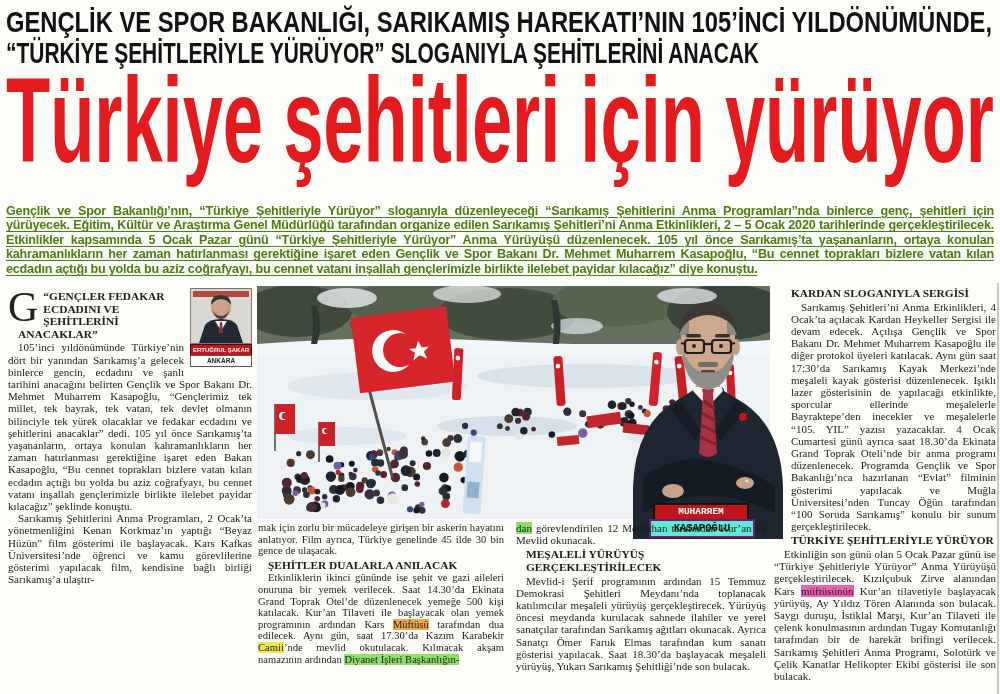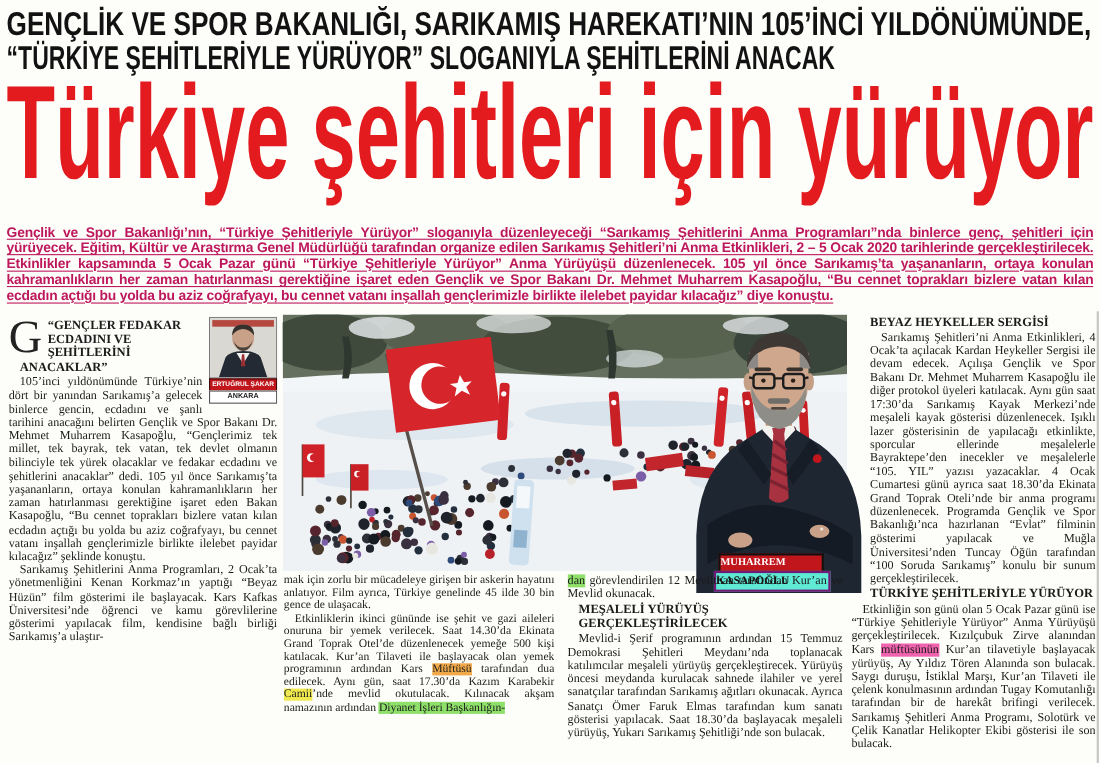--- a/index.html
+++ b/index.html
@@ -6,21 +6,21 @@
   #page{position:relative;width:1000px;height:694px;background:#fdfdfa;overflow:hidden;
         font-family:"Liberation Serif",serif;color:#1b1b1b;}
   
   .kicker-svg{position:absolute;left:6px;top:2px;overflow:visible;}
   .kicker-svg text{font-family:"Liberation Sans",sans-serif;font-weight:bold;fill:#121212;}
   .headline-svg{position:absolute;left:4px;top:62px;overflow:visible;}
   .headline-svg text{font-family:"Liberation Sans",sans-serif;font-weight:bold;fill:var(--accent,#e31b1e);}
   
   .lead{position:absolute;left:6px;top:191px;width:988px;height:92px;overflow:hidden;
         font-family:"Liberation Sans",sans-serif;font-weight:bold;font-size:12.6px;line-height:14.6px;
-        letter-spacing:-0.2px;text-align:justify;color:#be185d;
+        letter-spacing:-0.2px;text-align:justify;color:#4d7c0f;
         text-decoration:underline;text-decoration-thickness:1px;text-underline-offset:2px;}
   
   .col{position:absolute;overflow:hidden;font-size:11px;line-height:12.2px;text-align:justify;}
   #col1{left:8px;top:288px;width:244px;height:404px;}
   #col2{left:258px;top:522px;width:246px;height:172px;font-size:10.6px;line-height:11.6px;}
   #col3{left:516px;top:522px;width:250px;height:172px;}
   #col4{left:774px;top:285px;width:222px;height:408px;}
   .para{margin:0;text-indent:10px;}
   .para.noindent{text-indent:0;}
   .sub{font-weight:bold;font-size:11.4px;line-height:12.6px;margin:2px 0 1px 0;padding-left:10px;text-align:left;}
@@ -30,21 +30,21 @@
   
   .byline{float:right;width:62px;margin:0 0 3px 6px;text-align:center;font-family:"Liberation Sans",sans-serif;}
   .byline svg{display:block;border:1px solid #777;}
   .byline-name{display:block;background:var(--caption-red,#c0161c);color:#fff;font-weight:bold;
                font-size:6px;line-height:10px;border:1px solid #3a0c0c;border-bottom:none;white-space:nowrap;overflow:hidden;}
   .byline-loc{display:block;background:#fff;color:#222;font-weight:bold;font-size:6.5px;line-height:10px;
               border:1px solid #555;}
   
   #main-photo{position:absolute;left:257px;top:286px;width:513px;height:233px;}
   #portrait{position:absolute;left:627px;top:291px;width:162px;height:248px;}
-  .caption-stack{position:absolute;left:22px;top:212px;width:104px;font-family:Liberation Serif, serif;text-align:left;}
+  .caption-stack{position:absolute;left:22px;top:212px;width:104px;font-family:Liberation Mono, monospace;text-align:center;}
   .cap1{display:block;background:var(--caption-red,#c0161c);color:#fff;font-weight:bold;font-size:9.5px;
         line-height:14px;border:2px solid #111;border-bottom:none;width:92px;margin:0 auto;}
   .cap2{display:block;background:#5eead4;color:#111;font-weight:bold;font-size:10.5px;line-height:15px;
         border:2px solid #701a75;width:102px;margin:0 auto;}
   
   .hl-orange{background:var(--hl-orange,#f0a94a);margin-top:28px;}
   .hl-yellow{background:var(--hl-yellow,#efe94f);}
   .hl-green{background:var(--hl-green,#8ee06a);}
   .hl-pink{background:var(--hl-pink,#ef63ae);}
   
@@ -359,31 +359,32 @@
     </g>
     <g class="caption-stack-svg"></g>
   </svg>
   <div class="caption-stack" style="left:649px;top:503px;position:absolute;">
     <span class="cap1">MUHARREM</span>
     <span class="cap2">KASAPOĞLU</span>
   </div>
 
   <div class="col" id="col2">
     <p class="para noindent">mak için zorlu bir mücadeleye girişen bir askerin hayatını anlatıyor. Film ayrıca, Türkiye genelinde 45 ilde 30 bin gence de ulaşacak.</p>
+    <h3 class="sub">ŞEHİTLER DUALARLA ANILACAK</h3>
     <p class="para"><span>Etkinliklerin ikinci gününde ise şehit ve gazi aileleri onuruna bir yemek verilecek. Saat 14.30’da Ekinata Grand Toprak Otel’de düzenlenecek yemeğe 500 kişi katılacak. Kur’an Tilaveti ile başlayacak olan yemek programının ardından Kars </span><span class="hl-orange">Müftüsü</span><span> tarafından dua edilecek. Aynı gün, saat 17.30’da Kazım Karabekir </span><span class="hl-yellow">Camii</span><span>’nde mevlid okutulacak. Kılınacak akşam namazının ardından </span><span class="hl-green">Diyanet İşleri Başkanlığın-</span></p>
   </div>
 
   <div class="col" id="col3">
     <p class="para noindent"><span class="hl-green">dan</span><span> görevlendirilen 12 Mevlithan tarafından Kur’an ve Mevlid okunacak.</span></p>
     <h3 class="sub">MEŞALELİ YÜRÜYÜŞ GERÇEKLEŞTİRİLECEK</h3>
     <p class="para">Mevlid-i Şerif programının ardından 15 Temmuz Demokrasi Şehitleri Meydanı’nda toplanacak katılımcılar meşaleli yürüyüş gerçekleştirecek. Yürüyüş öncesi meydanda kurulacak sahnede ilahiler ve yerel sanatçılar tarafından Sarıkamış ağıtları okunacak. Ayrıca Sanatçı Ömer Faruk Elmas tarafından kum sanatı gösterisi yapılacak. Saat 18.30’da başlayacak meşaleli yürüyüş, Yukarı Sarıkamış Şehitliği’nde son bulacak.</p>
   </div>
 
   <div class="col" id="col4">
     <div class="wrap-spacer"></div>
-    <h3 class="sub">BEYAZ HEYKELLER SERGİSİ</h3>
+    <h3 class="sub">KARDAN SLOGANIYLA SERGİSİ</h3>
     <p class="para">Sarıkamış Şehitleri’ni Anma Etkinlikleri, 4 Ocak’ta açılacak Kardan Heykeller Sergisi ile devam edecek. Açılışa Gençlik ve Spor Bakanı Dr. Mehmet Muharrem Kasapoğlu ile diğer protokol üyeleri katılacak. Aynı gün saat 17:30’da Sarıkamış Kayak Merkezi’nde meşaleli kayak gösterisi düzenlenecek. Işıklı lazer gösterisinin de yapılacağı etkinlikte, sporcular ellerinde meşalelerle Bayraktepe’den inecekler ve meşalelerle “105. YIL” yazısı yazacaklar. 4 Ocak Cumartesi günü ayrıca saat 18.30’da Ekinata Grand Toprak Oteli’nde bir anma programı düzenlenecek. Programda Gençlik ve Spor Bakanlığı’nca hazırlanan “Evlat” filminin gösterimi yapılacak ve Muğla Üniversitesi’nden Tuncay Öğün tarafından “100 Soruda Sarıkamış” konulu bir sunum gerçekleştirilecek.</p>
     <h3 class="sub">TÜRKİYE ŞEHİTLERİYLE YÜRÜYOR</h3>
     <p class="para"><span>Etkinliğin son günü olan 5 Ocak Pazar günü ise “Türkiye Şehitleriyle Yürüyor” Anma Yürüyüşü gerçekleştirilecek. Kızılçubuk Zirve alanından Kars </span><span class="hl-pink">müftüsünün</span><span> Kur’an tilavetiyle başlayacak yürüyüş, Ay Yıldız Tören Alanında son bulacak. Saygı duruşu, İstiklal Marşı, Kur’an Tilaveti ile çelenk konulmasının ardından Tugay Komutanlığı tarafından bir de harekât brifingi verilecek. Sarıkamış Şehitleri Anma Programı, Solotürk ve Çelik Kanatlar Helikopter Ekibi gösterisi ile son bulacak.</span></p>
   </div>
 
   <div class="edge-line"></div>
 </div>
 
 </body></html>

